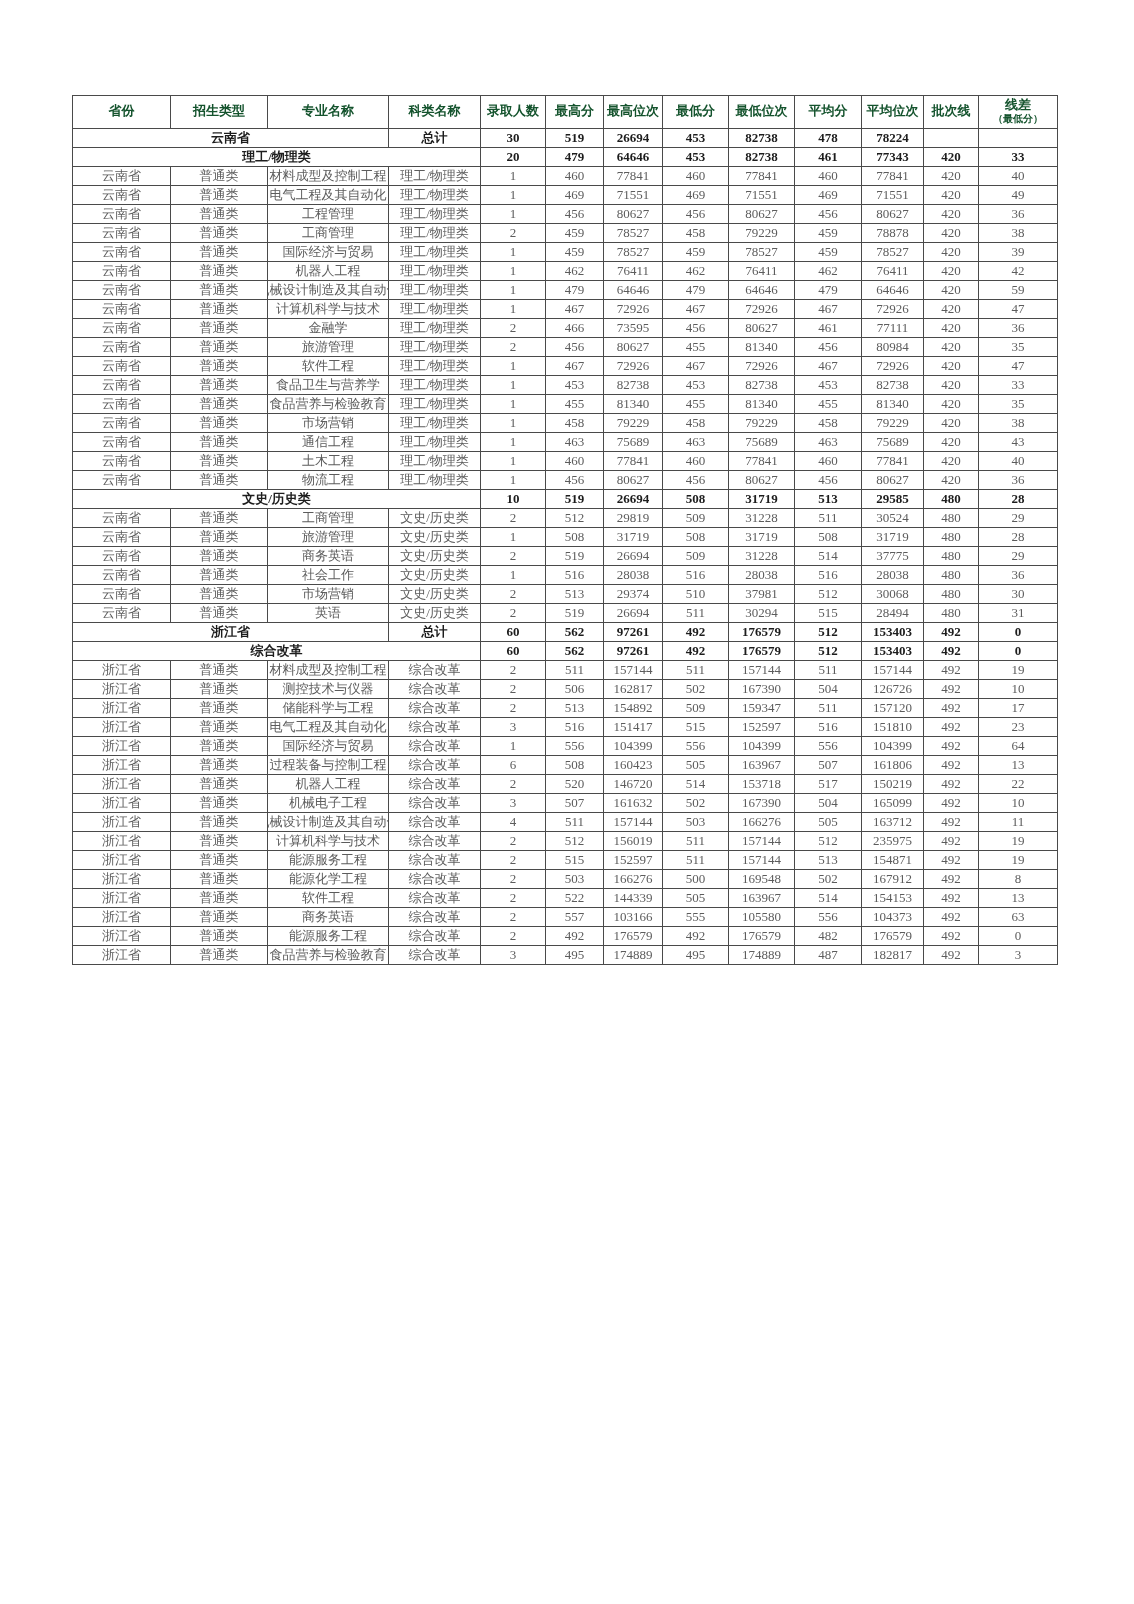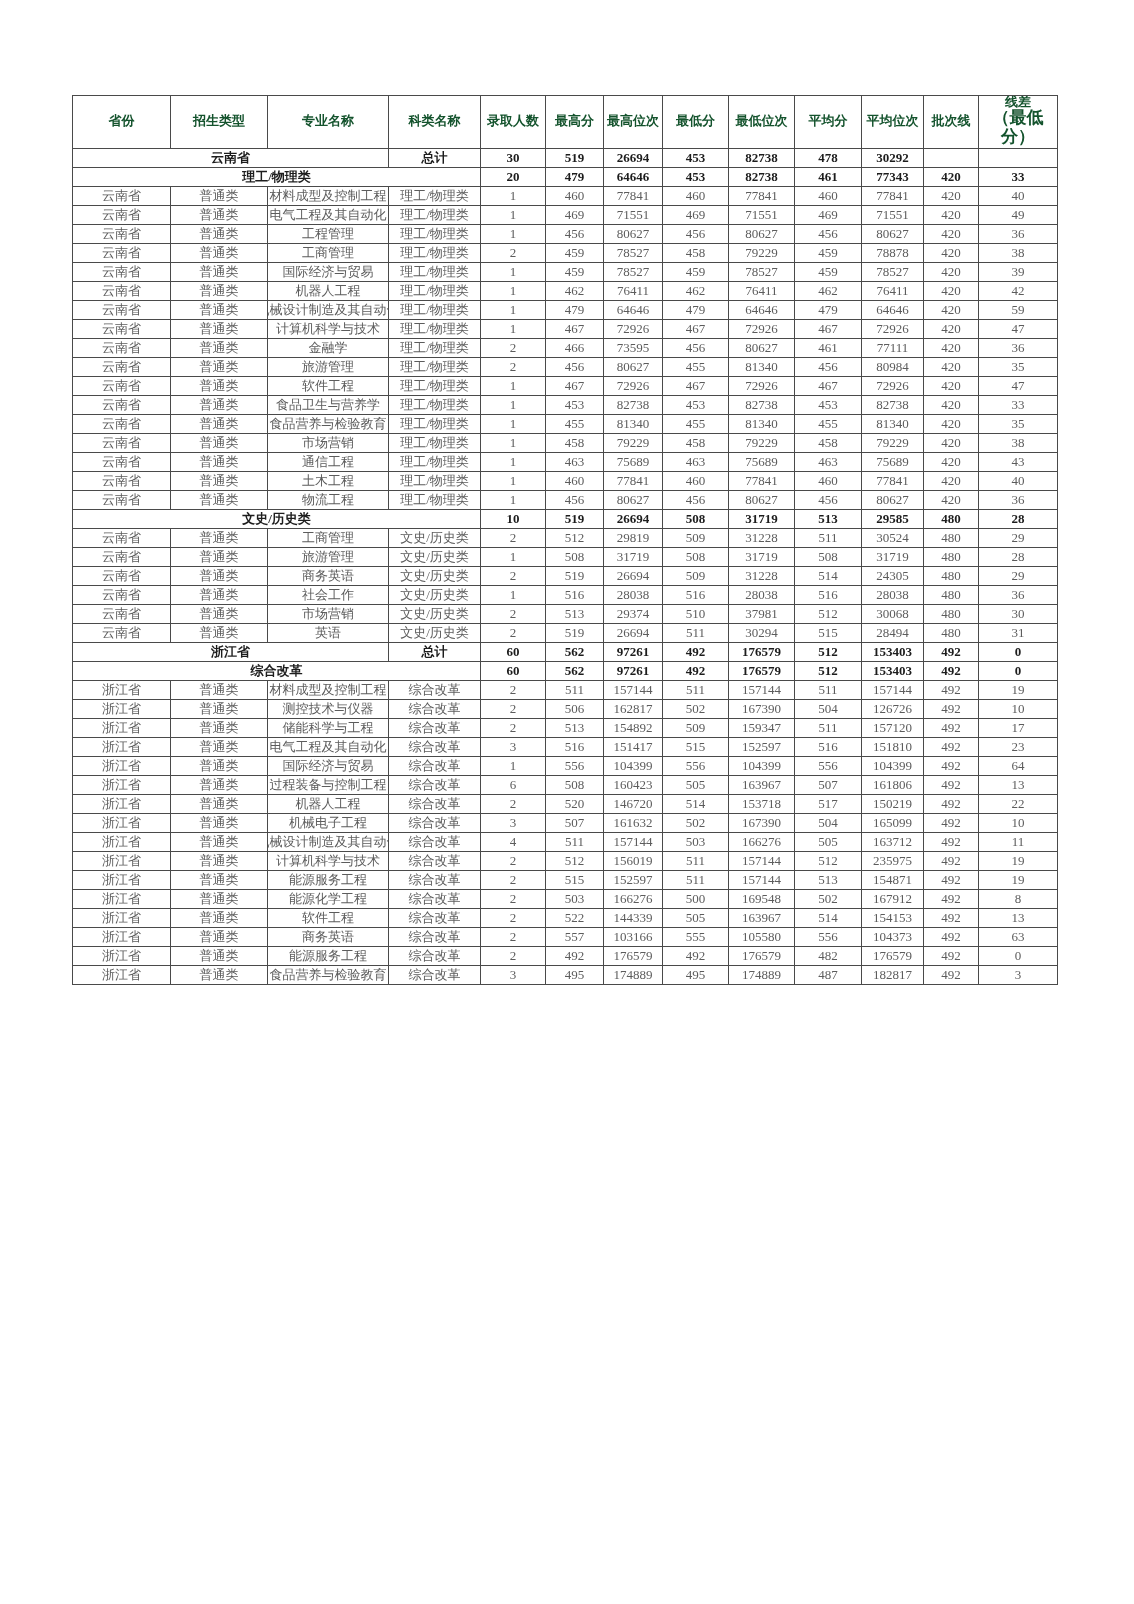--- a/index.html
+++ b/index.html
@@ -18,21 +18,21 @@
   th,td{
     border:1px solid #4a4a4a;
     text-align:center;vertical-align:middle;
     padding:0;overflow:hidden;
   }
   thead tr{height:33px;}
   th{
     font-size:13px;font-weight:bold;color:#14532d;
     line-height:1.1;font-family:Liberation Mono, monospace;
   }
-  th .h2{display:block;font-size:17px;font-weight:bold;}
+  th .h2{display:block;font-size:10px;font-weight:bold;}
   tbody tr{height:14px;}
   td{font-size:13px;color:#5c5c5c;}
   tr.summary td{font-weight:bold;color:#1d1d1d;}
   .clip{
     display:flex;justify-content:center;align-items:center;
     overflow:hidden;white-space:nowrap;width:100%;height:100%;
   }
   .clip span{white-space:nowrap;}
 </style>
 </head>
@@ -77,21 +77,21 @@
   <tbody>
       <tr class="summary">
         <td colspan="3">云南省</td>
         <td>总计</td>
         <td>30</td>
         <td>519</td>
         <td>26694</td>
         <td>453</td>
         <td>82738</td>
         <td>478</td>
-        <td>30292</td>
+        <td>78224</td>
         <td></td>
         <td></td>
       </tr>
       <tr class="summary">
         <td colspan="4">理工/物理类</td>
         <td>20</td>
         <td>479</td>
         <td>64646</td>
         <td>453</td>
         <td>82738</td>
@@ -481,21 +481,21 @@
             <span>商务英语</span>
           </div>
         </td>
         <td>文史/历史类</td>
         <td>2</td>
         <td>519</td>
         <td>26694</td>
         <td>509</td>
         <td>31228</td>
         <td>514</td>
-        <td>24305</td>
+        <td>37775</td>
         <td>480</td>
         <td>29</td>
       </tr>
       <tr>
         <td>云南省</td>
         <td>普通类</td>
         <td>
           <div class="clip">
             <span>社会工作</span>
           </div>

